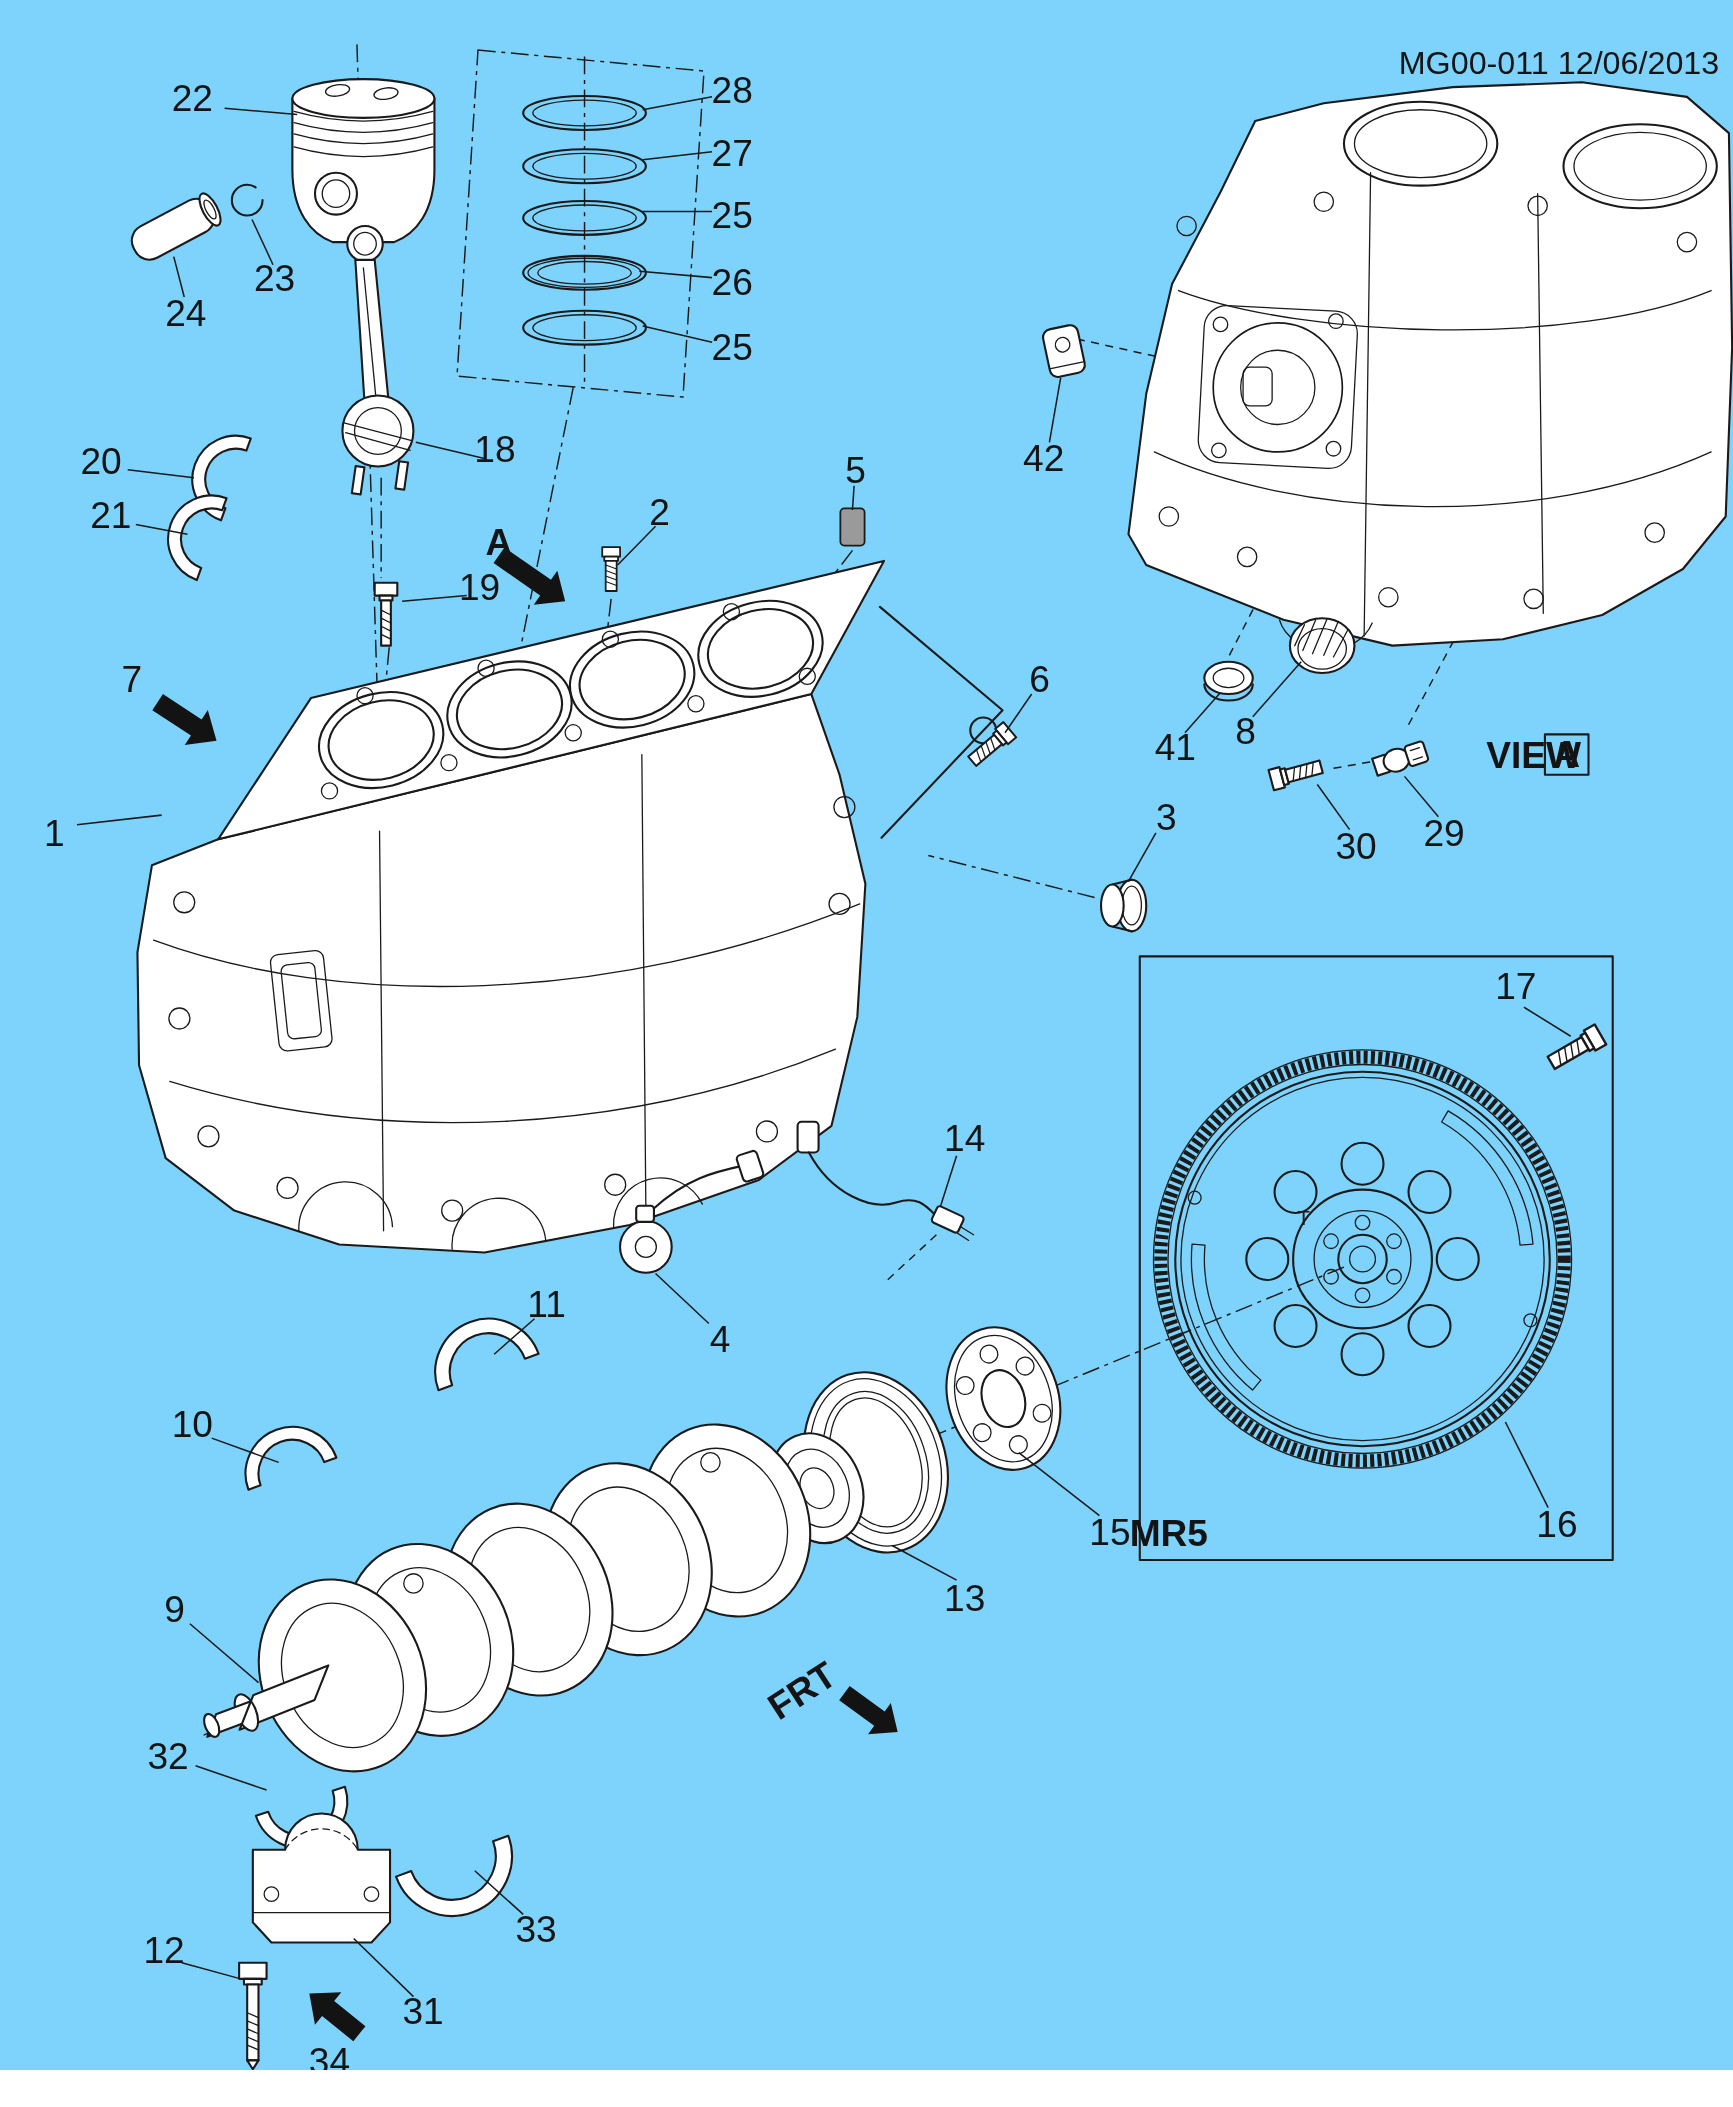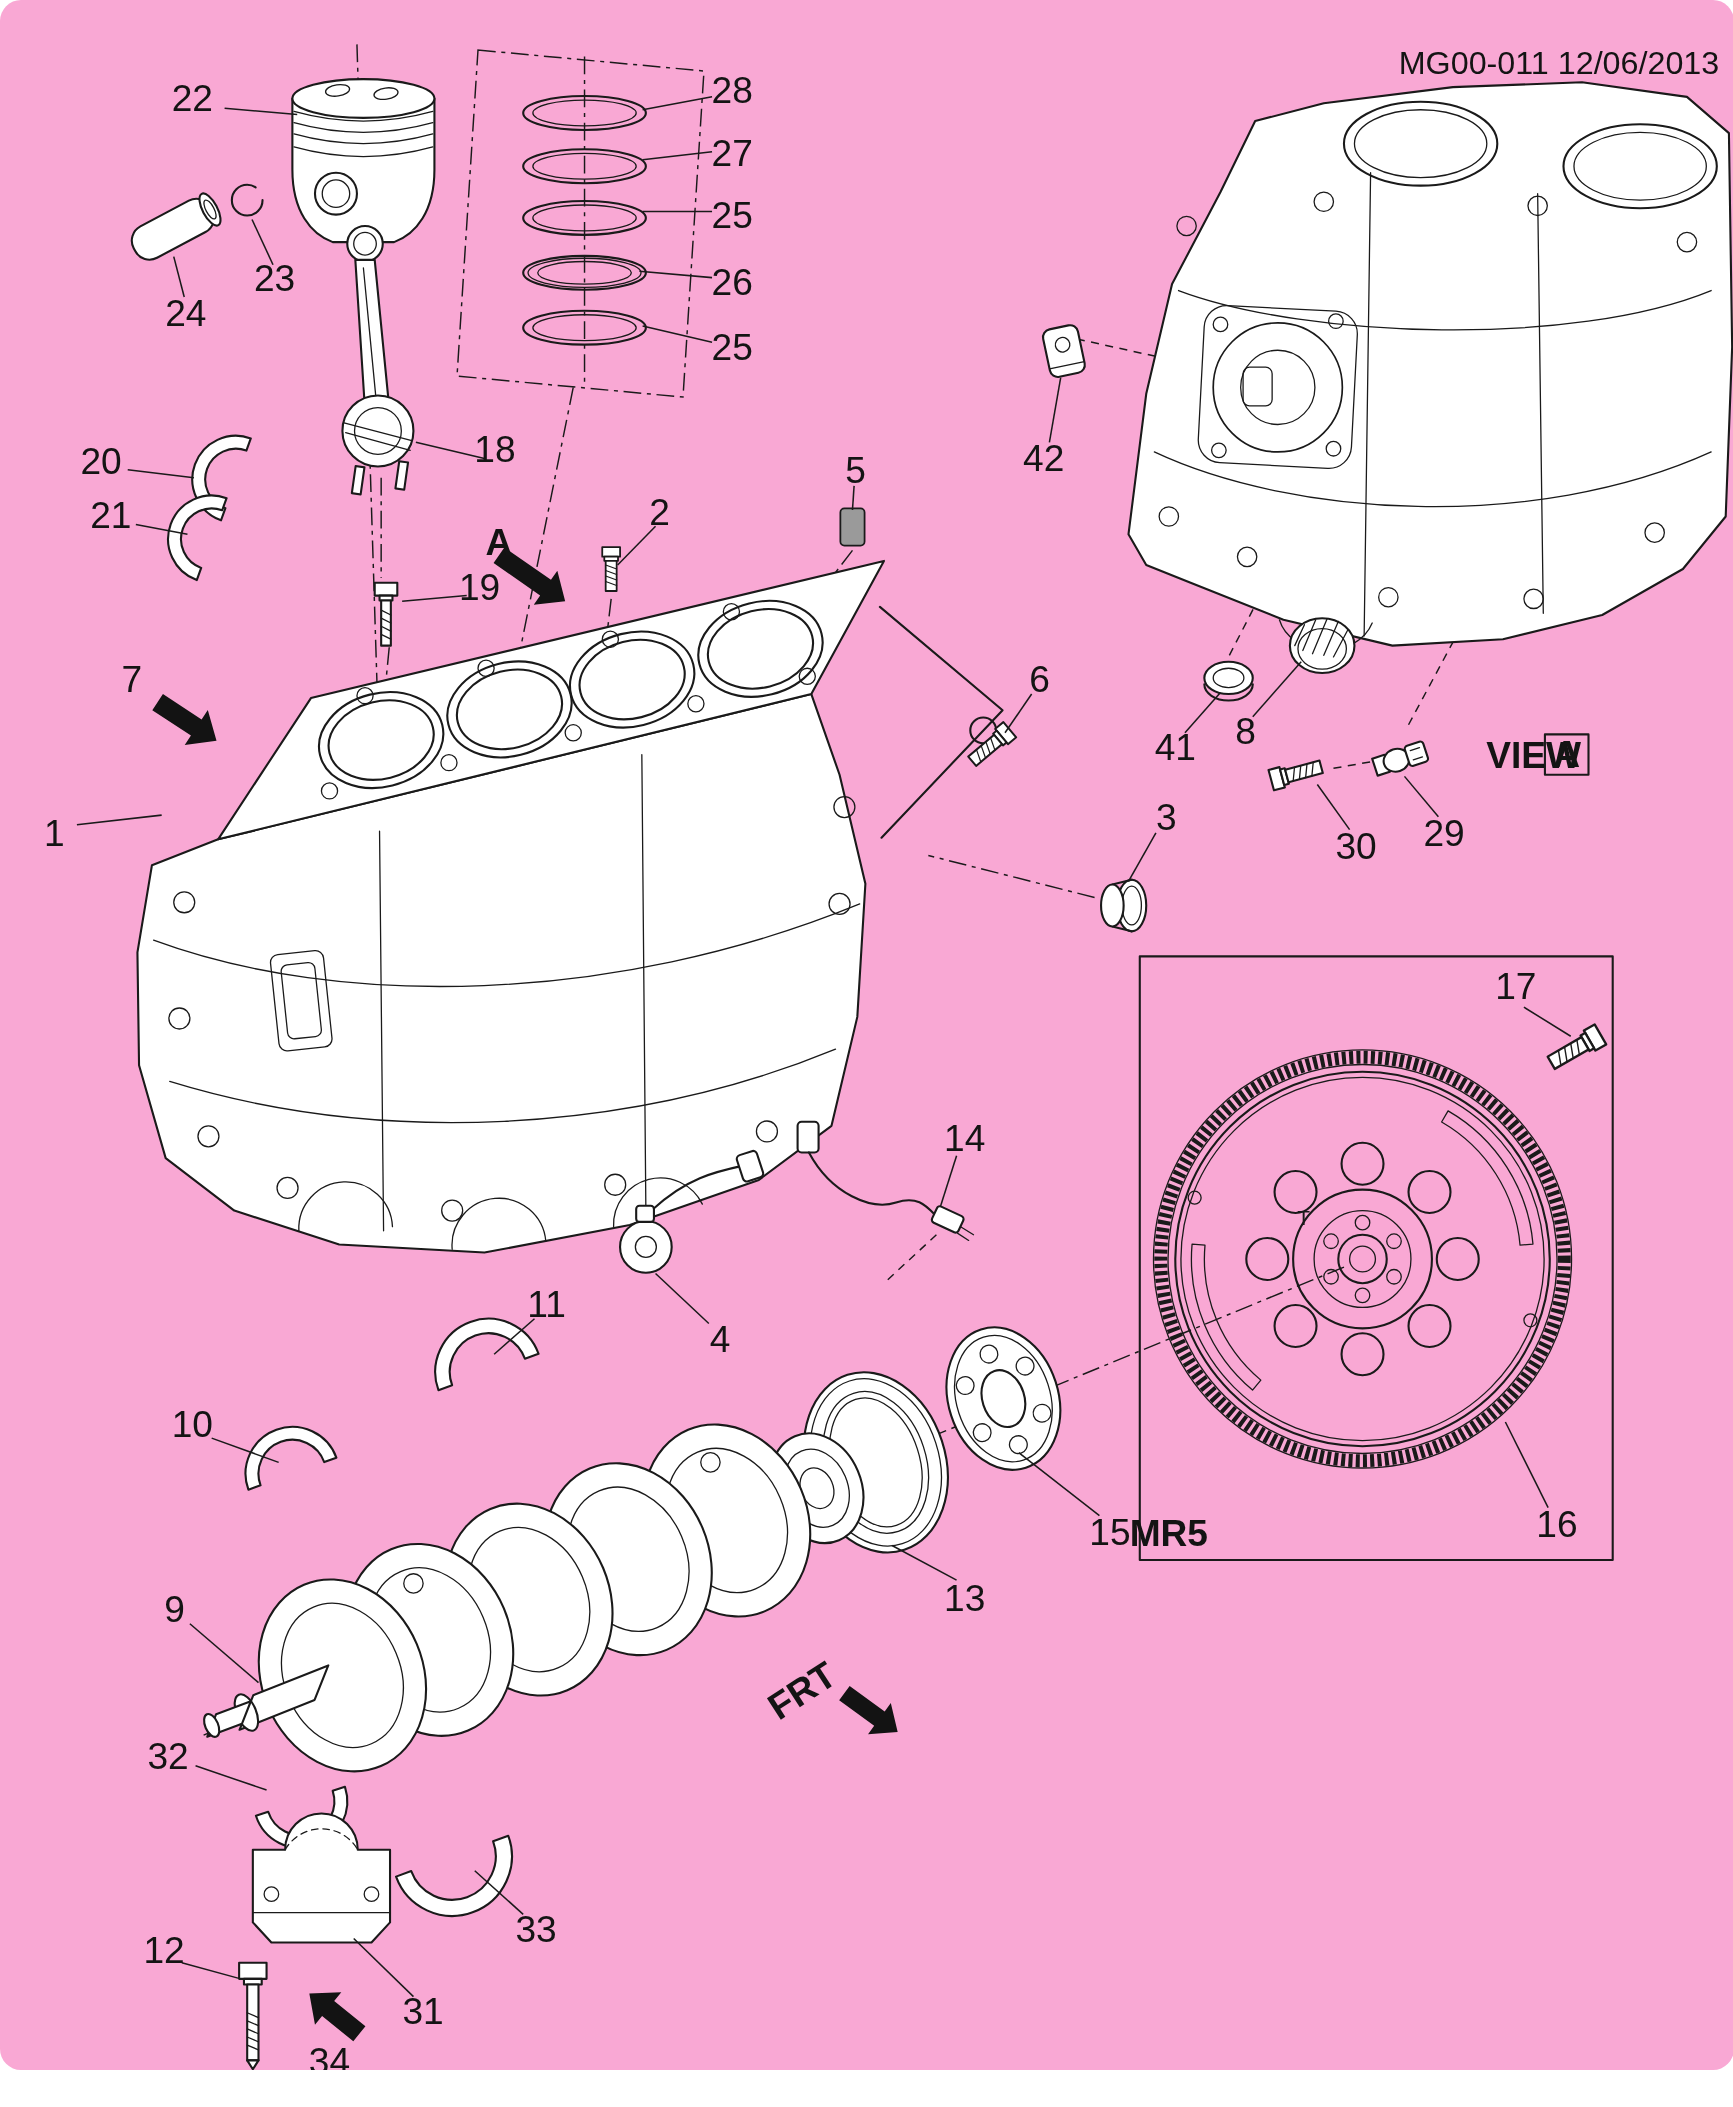--- a/index.html
+++ b/index.html
@@ -1,16 +1,16 @@
 <!DOCTYPE html>
 <html style="font-size:13px"><head>
 <meta charset="utf-8">
 <style>
   html,body{margin:0;padding:0;background:#ffffff;}
-  .page{width:1734px;height:2070px;position:relative;background:#f9a8d4;overflow:hidden;border-radius:21px;}
+  .page{width:1734px;height:2070px;position:relative;background:#7dd3fc;overflow:hidden;}
   svg{display:block;font-family:"Liberation Sans",sans-serif;}
   .ln{fill:none;stroke:#1a1a1a;stroke-width:2.6;stroke-linecap:round;stroke-linejoin:round;}
   .lnw{fill:#ffffff;stroke:#1a1a1a;stroke-width:2.6;stroke-linecap:round;stroke-linejoin:round;}
   .thin{stroke-width:1.6;}
   .mid{stroke-width:2.1;}
   .dd{fill:none;stroke:#1a1a1a;stroke-width:1.8;stroke-dasharray:22 7 5 7;}
   .dash{fill:none;stroke:#1a1a1a;stroke-width:1.8;stroke-dasharray:10 8;}
   .leader{fill:none;stroke:#1a1a1a;stroke-width:1.9;}
   .blk{fill:#131313;stroke:none;}
   .callout{font-size:46px;fill:#141414;text-anchor:middle;}

